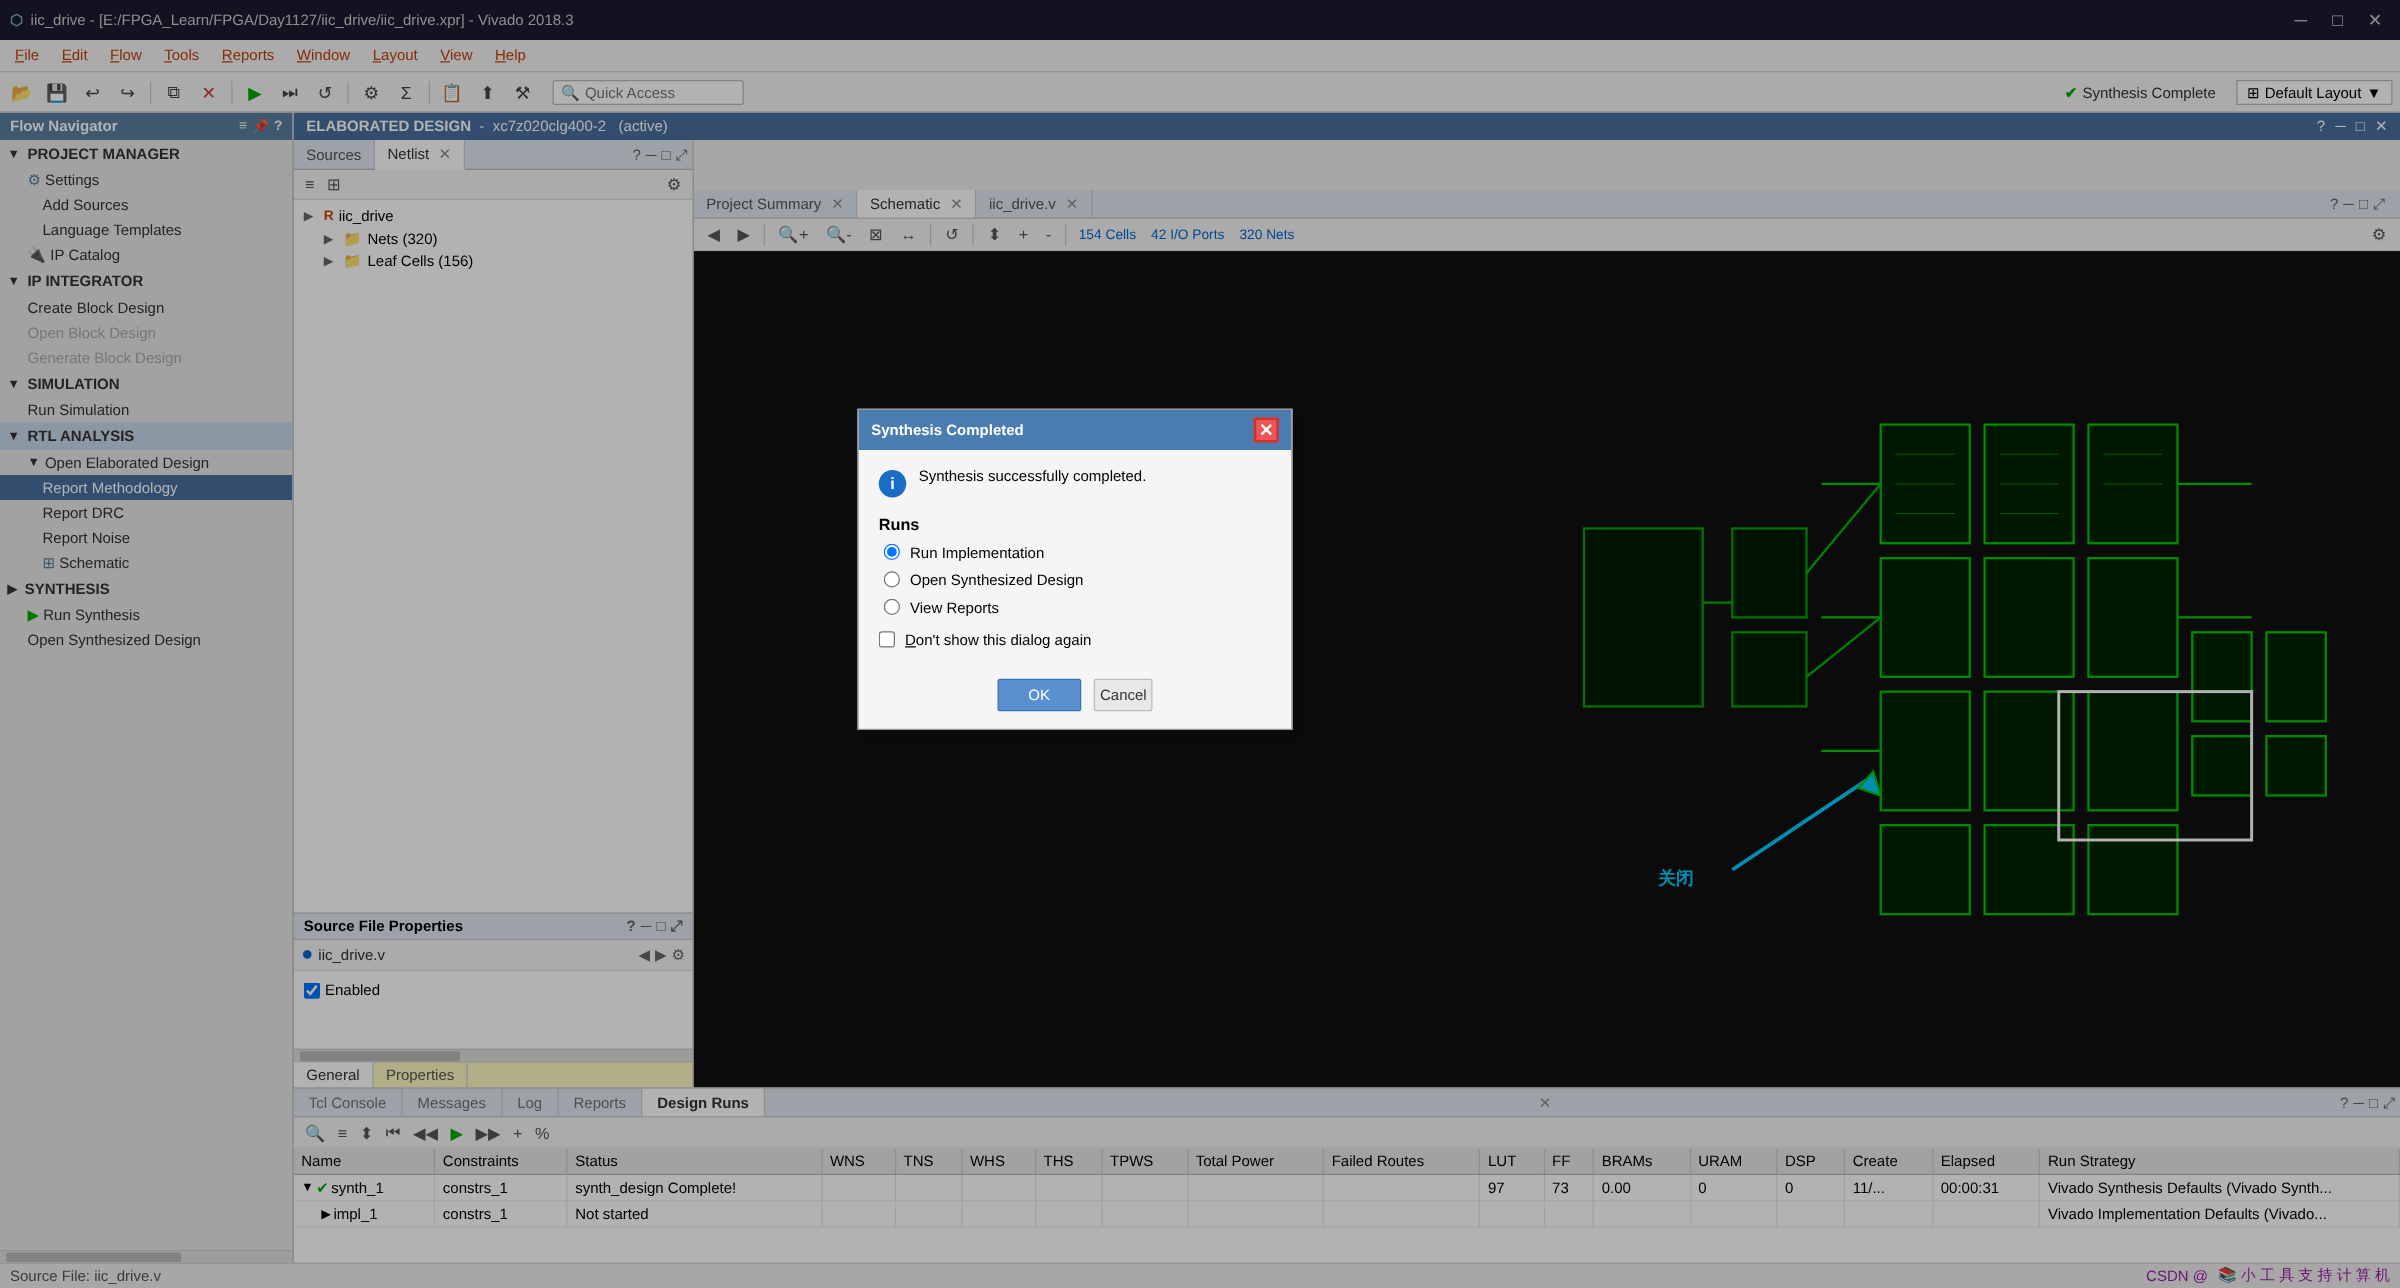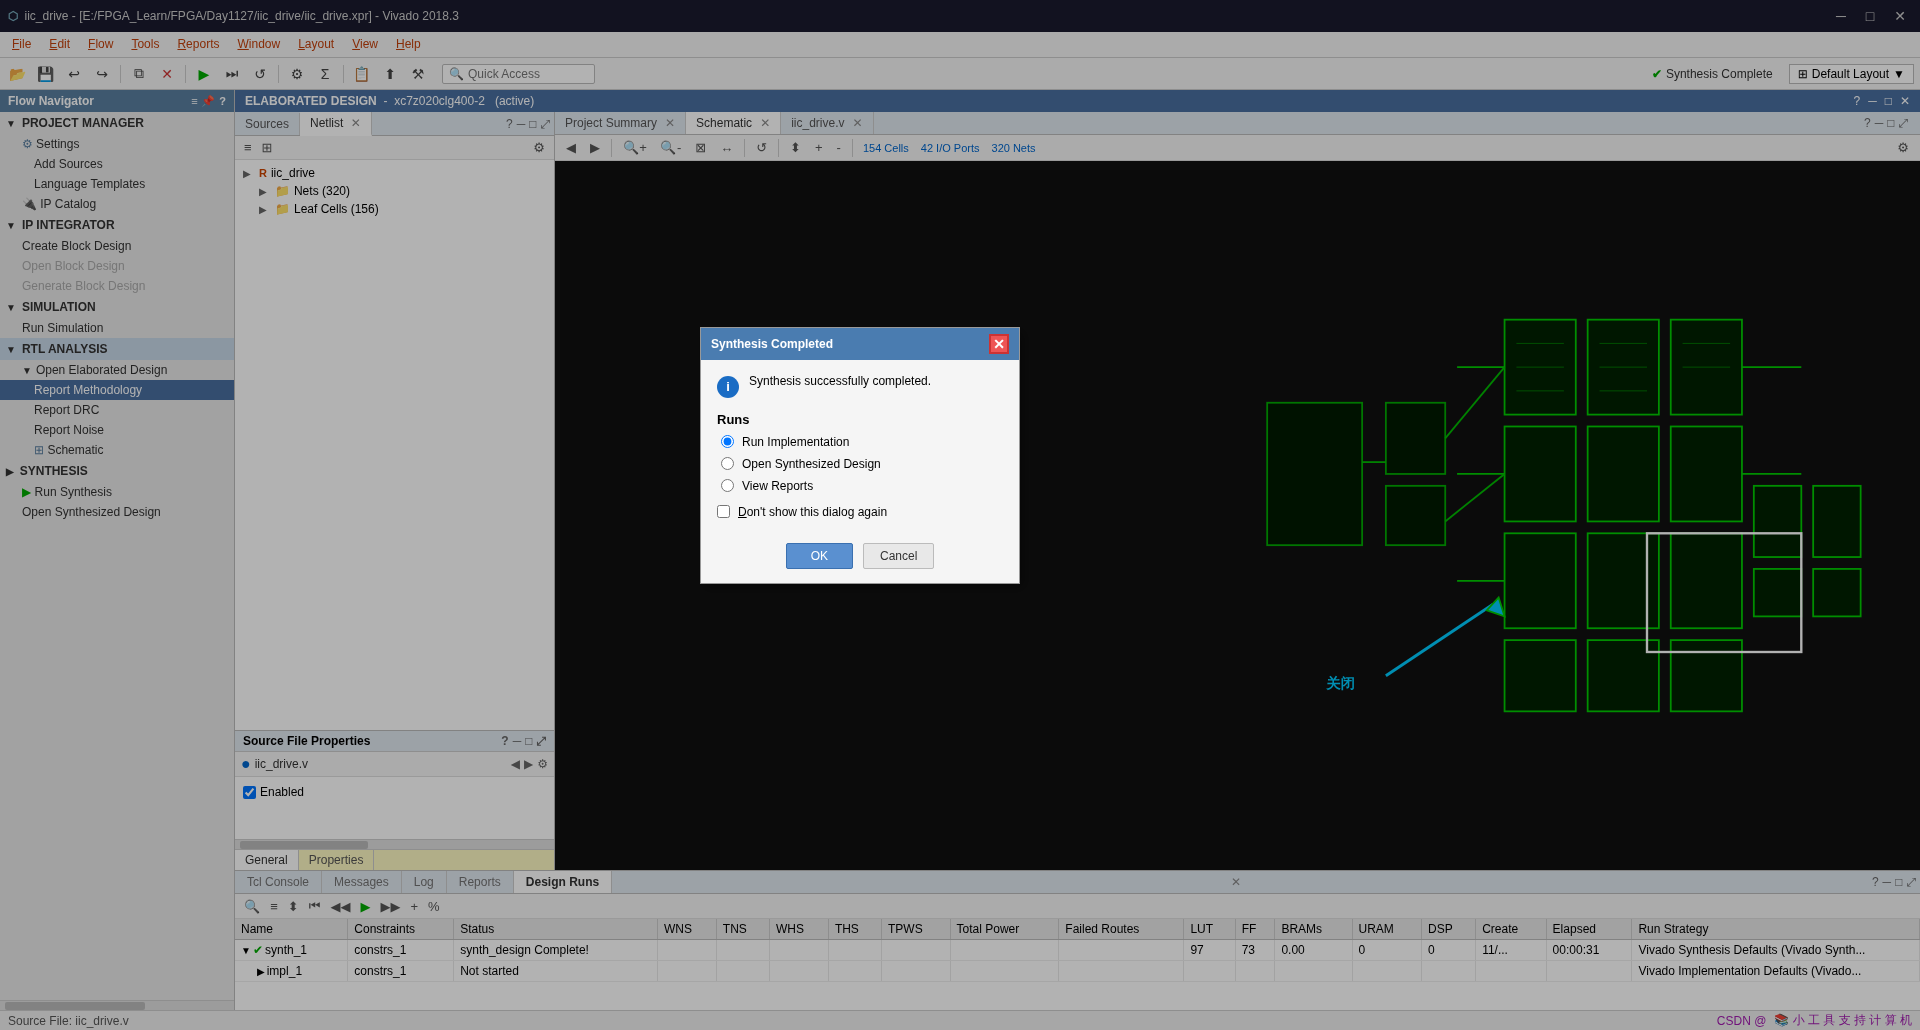--- a/index.html
+++ b/index.html
@@ -183,20 +183,21 @@
       display: flex;
       flex-direction: column;
       overflow: hidden;
     }
     .schematic-tabs {
       display: flex;
       background: #e0e8f0;
       border-bottom: 1px solid #bbb;
       align-items: center;
       padding-right: 8px;
+      margin-top: 40px;
     }
     .schematic-tab {
       padding: 4px 10px;
       cursor: pointer;
       font-size: 12px;
       border-right: 1px solid #ccc;
       color: #555;
       display: flex; align-items: center; gap: 4px;
     }
     .schematic-tab.active {
@@ -336,21 +337,21 @@
       background: rgba(0,0,0,0.3);
       display: flex;
       align-items: center;
       justify-content: center;
       z-index: 1000;
     }
     .modal {
       background: #f5f5f5;
       border: 1px solid #999;
       box-shadow: 4px 4px 12px rgba(0,0,0,0.4);
-      width: 320px;
+      width: 348px;
     }
     .modal-title-bar {
       background: #4a7cb0;
       color: white;
       padding: 6px 10px;
       display: flex;
       align-items: center;
       justify-content: space-between;
       font-size: 13px;
       font-weight: bold;
@@ -395,21 +396,21 @@
       border: 1px solid #3a70b0;
       padding: 5px 24px;
       cursor: pointer;
       font-size: 12px;
       border-radius: 2px;
     }
     .btn-cancel {
       background: #e8e8e8;
       color: #333;
       border: 1px solid #bbb;
-      padding: 5px 16px;
+      padding: 5px 4px;
       cursor: pointer;
       font-size: 12px;
       border-radius: 2px;
     }
 
     .nav-scroll { overflow-y: auto; flex: 1; }
     .expand-arrow { display: inline-block; font-size: 10px; margin-right: 2px; }
 
     
     ::-webkit-scrollbar { width: 8px; height: 8px; }

